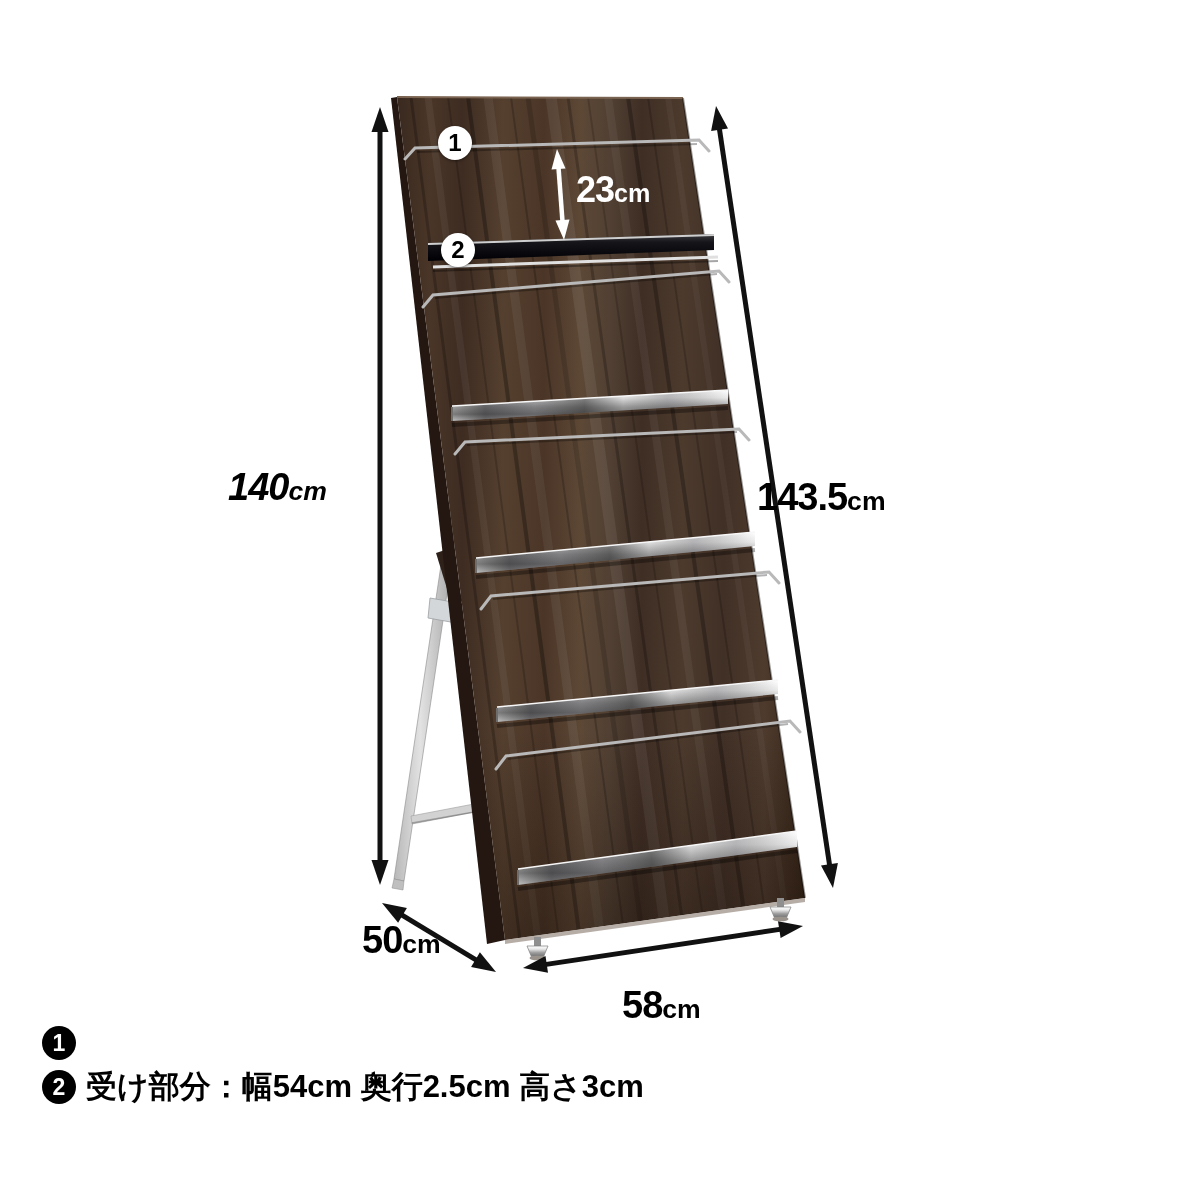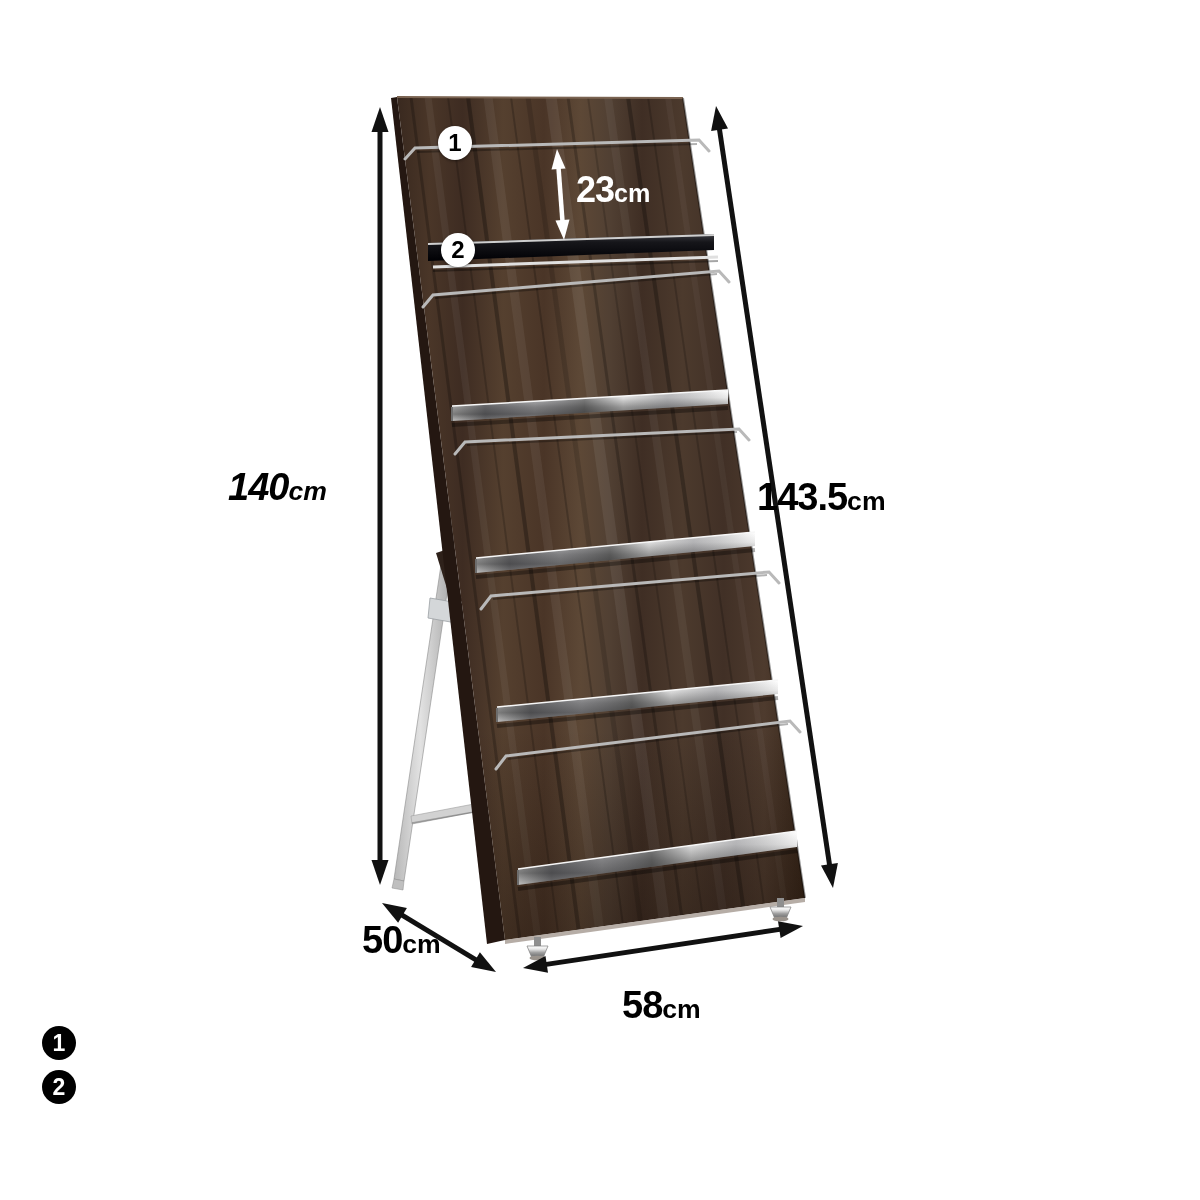--- a/index.html
+++ b/index.html
@@ -260,16 +260,17 @@
   <div class="dim" id="dim-58">
     <span class="val">58</span><span class="unit">cm</span>
   </div>
 
   <div id="legend">
     <div class="legend-row">
       <span class="legend-badge">1</span>
     </div>
     <div class="legend-row">
       <span class="legend-badge">2</span>
+      <span>受け部分：幅54cm 奥行2.5cm 高さ3cm</span>
     </div>
   </div>
 
 </div>
 
 </body></html>

